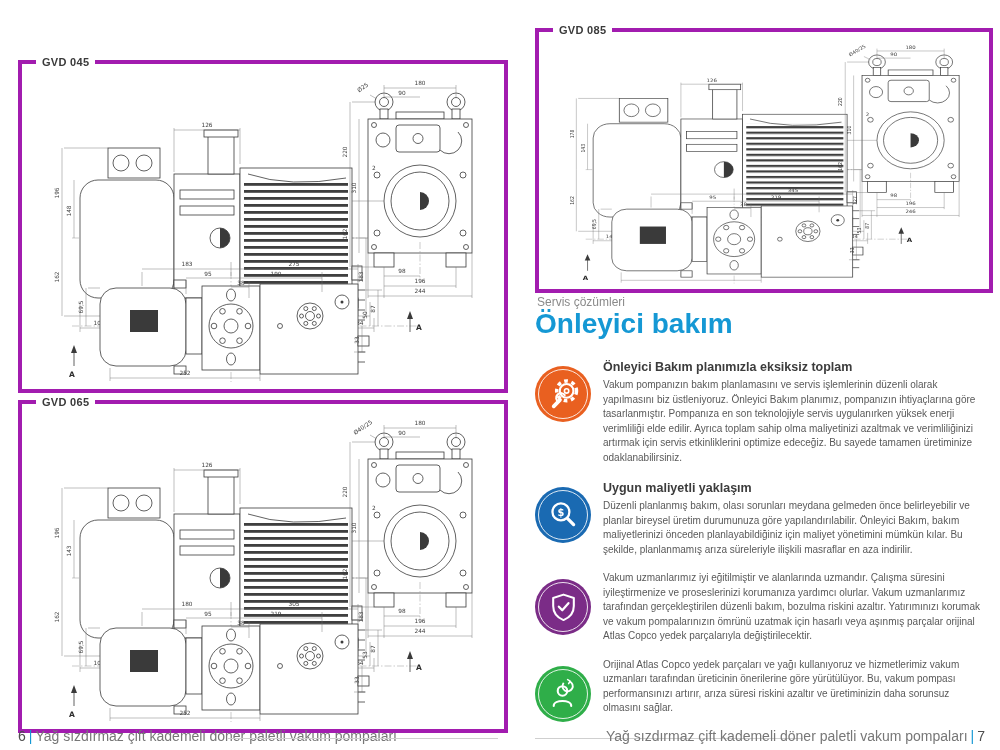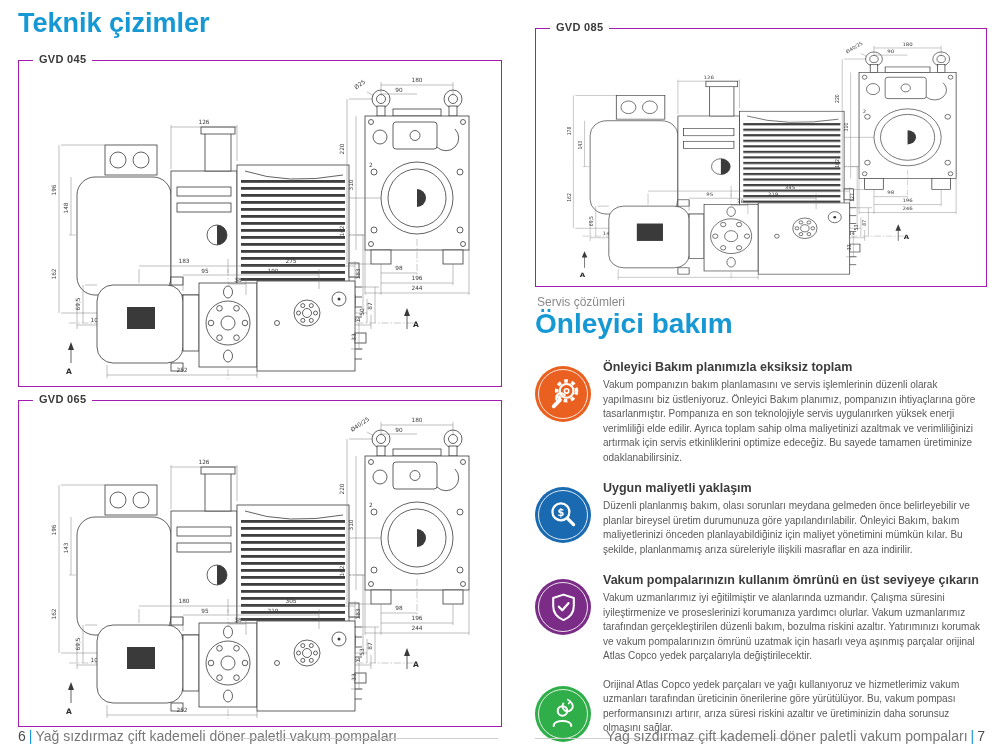--- a/index.html
+++ b/index.html
@@ -1,19 +1,19 @@
 <!DOCTYPE html>
 <html><head>
 <meta charset="utf-8">
 <style>
   html,body{margin:0;padding:0;background:#e9e9e9;}
   #canvas{position:relative;width:1000px;height:750px;background:#ffffff;overflow:hidden;
           font-family:"Liberation Sans",sans-serif;}
   .page-title{position:absolute;left:18px;top:8px;font-size:27px;font-weight:bold;color:#1598d4;margin:0;}
-  .draw-box{position:absolute;border:1px solid #a21caf;background:#fff;}
+  .draw-box{position:absolute;border:4px solid #a21caf;background:#fff;}
   .box-label{position:absolute;top:-8px;left:14px;background:#fff;padding:0 6px;
              font-size:11px;font-weight:bold;color:#3a3a3a;letter-spacing:.3px;z-index:2;}
   #box-045{left:18px;top:60px;width:482px;height:325px;}
   #box-065{left:18px;top:400px;width:482px;height:325px;}
   #box-085{left:535px;top:28px;width:450px;height:257px;}
   .draw-box svg.pump{position:absolute;left:0;top:0;width:100%;height:100%;}
 
   
   .ln{fill:none;stroke:#3a3a3a;stroke-width:.8;}
   .lnf{fill:#ffffff;stroke:#3a3a3a;stroke-width:.8;}
@@ -58,21 +58,20 @@
         </pattern>
       <pattern id="fins" width="6" height="6" patternUnits="userSpaceOnUse">
           <rect width="6" height="1.2" fill="#8a8a8a"></rect>
         </pattern>
       <pattern id="vf" width="6" height="6" patternUnits="userSpaceOnUse">
           <rect width="1.2" height="6" fill="#8a8a8a"></rect>
         </pattern>
     </defs>
   </svg>
 
-  <h1 class="page-title">Teknik çizimler</h1>
 
   <div class="draw-box" id="box-045">
     <span class="box-label">GVD 045</span>
 
     <svg class="pump" viewBox="0 0 482 325" preserveAspectRatio="none">
 
       <g>
         <line class="cl" x1="50" y1="174" x2="346" y2="174"></line>
         <line class="cl" x1="218" y1="146" x2="218" y2="262"></line>
         <rect class="lnf" x="88" y="234" width="248" height="10"></rect>
@@ -697,21 +696,20 @@
     </div>
 
     <div class="svc">
       <div class="svc-icon" style="background-color: rgb(123, 44, 135);">
         <svg viewBox="0 0 32 32" stroke="#fff" fill="none">
           <path d="M16 3.5 L26 6.8 V14.5 C26 21.5 21.3 26 16 28.2 C10.7 26 6 21.5 6 14.5 V6.8 Z" stroke-width="2" stroke-linejoin="round"></path>
           <path d="M11.5 15.2 L14.8 18.6 L20.8 11.8" stroke-width="2.2" stroke-linecap="round" stroke-linejoin="round"></path>
         </svg>
       </div>
       <div class="svc-text">
-        <h3 class="svc-title">Vakum pompalarınızın kullanım ömrünü en üst seviyeye çıkarın</h3>
         <p class="svc-body">Vakum uzmanlarımız iyi eğitilmiştir ve alanlarında uzmandır. Çalışma süresini iyileştirmenize ve proseslerinizi korumanıza yardımcı olurlar. Vakum uzmanlarımız tarafından gerçekleştirilen düzenli bakım, bozulma riskini azaltır. Yatırımınızı korumak ve vakum pompalarınızın ömrünü uzatmak için hasarlı veya aşınmış parçalar orijinal Atlas Copco yedek parçalarıyla değiştirilecektir.</p>
       </div>
     </div>
 
     <div class="svc">
       <div class="svc-icon" style="background-color: rgb(47, 174, 73);">
         <svg viewBox="0 0 32 32" stroke="#fff" fill="none">
           <circle cx="15" cy="13.5" r="4.6" stroke-width="2"></circle>
           <path d="M6.5 28 C6.5 21.8 23.5 21.8 23.5 28" stroke-width="2" stroke-linecap="round"></path>
           <path d="M21.8 4.2 a5 5 0 1 1 -5.6 1.4" stroke-width="1.8"></path>

